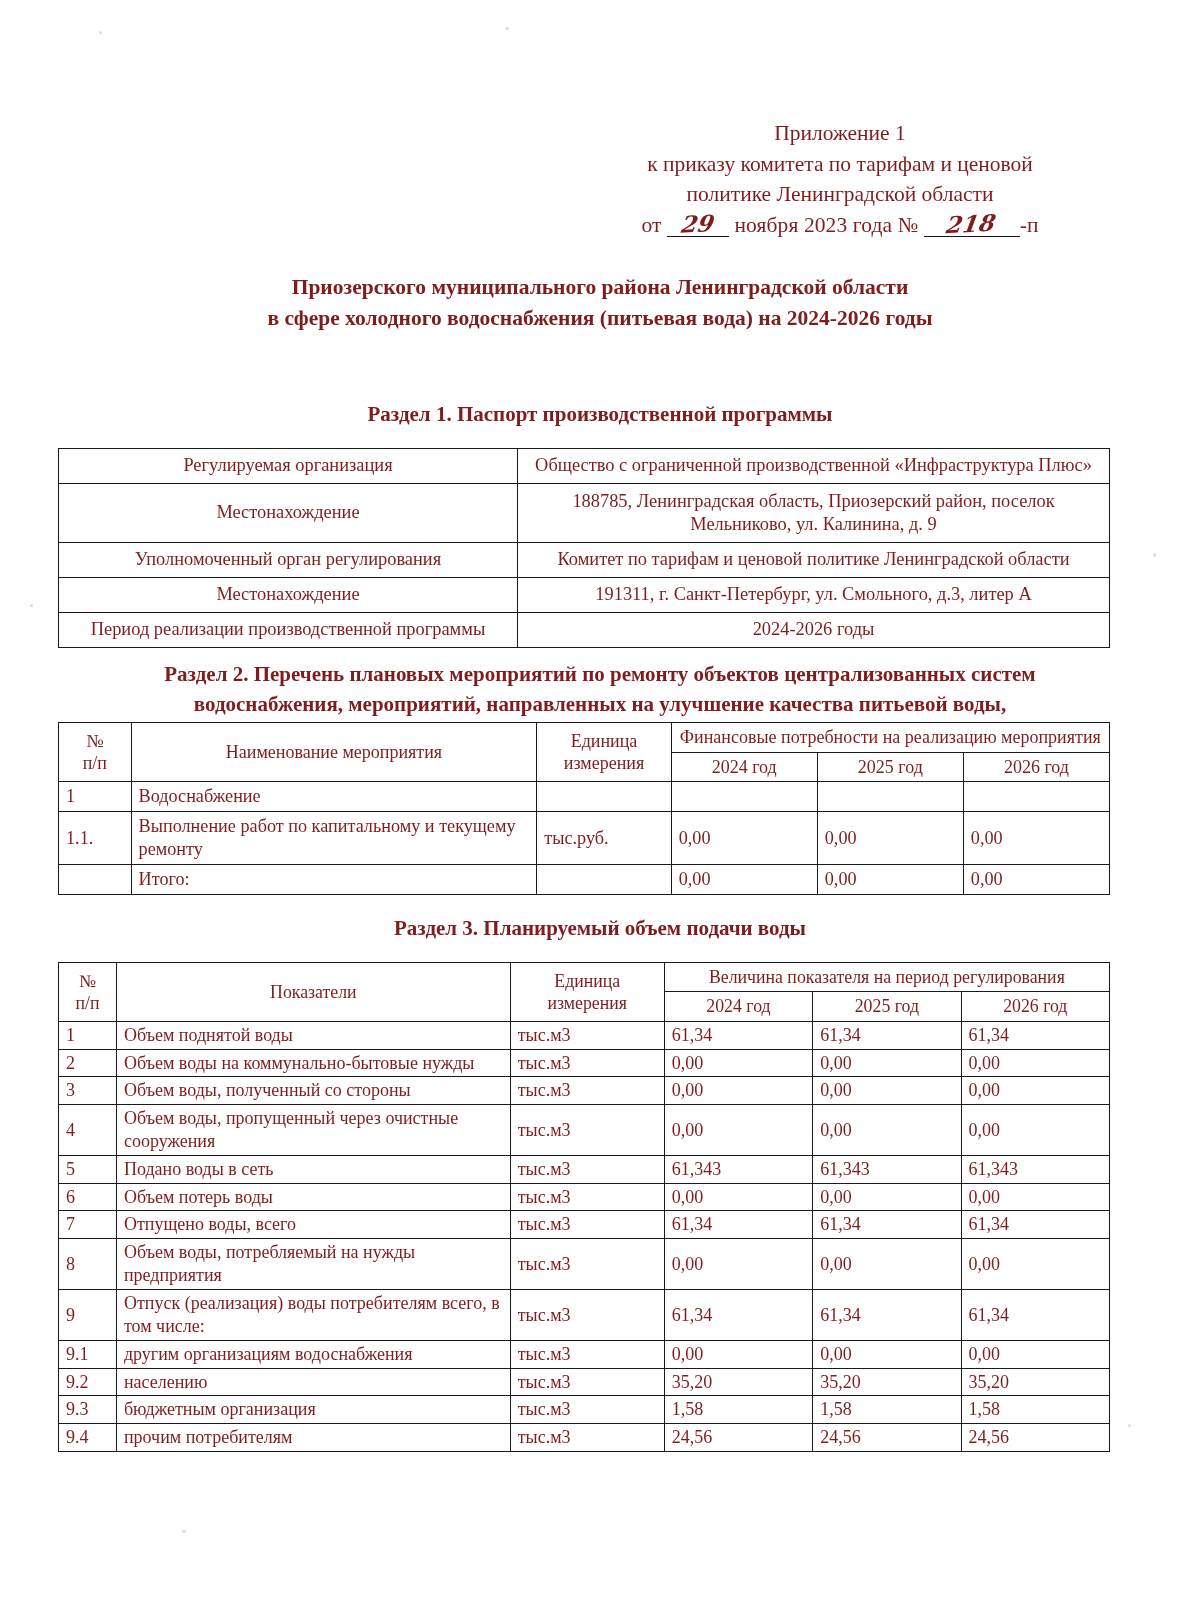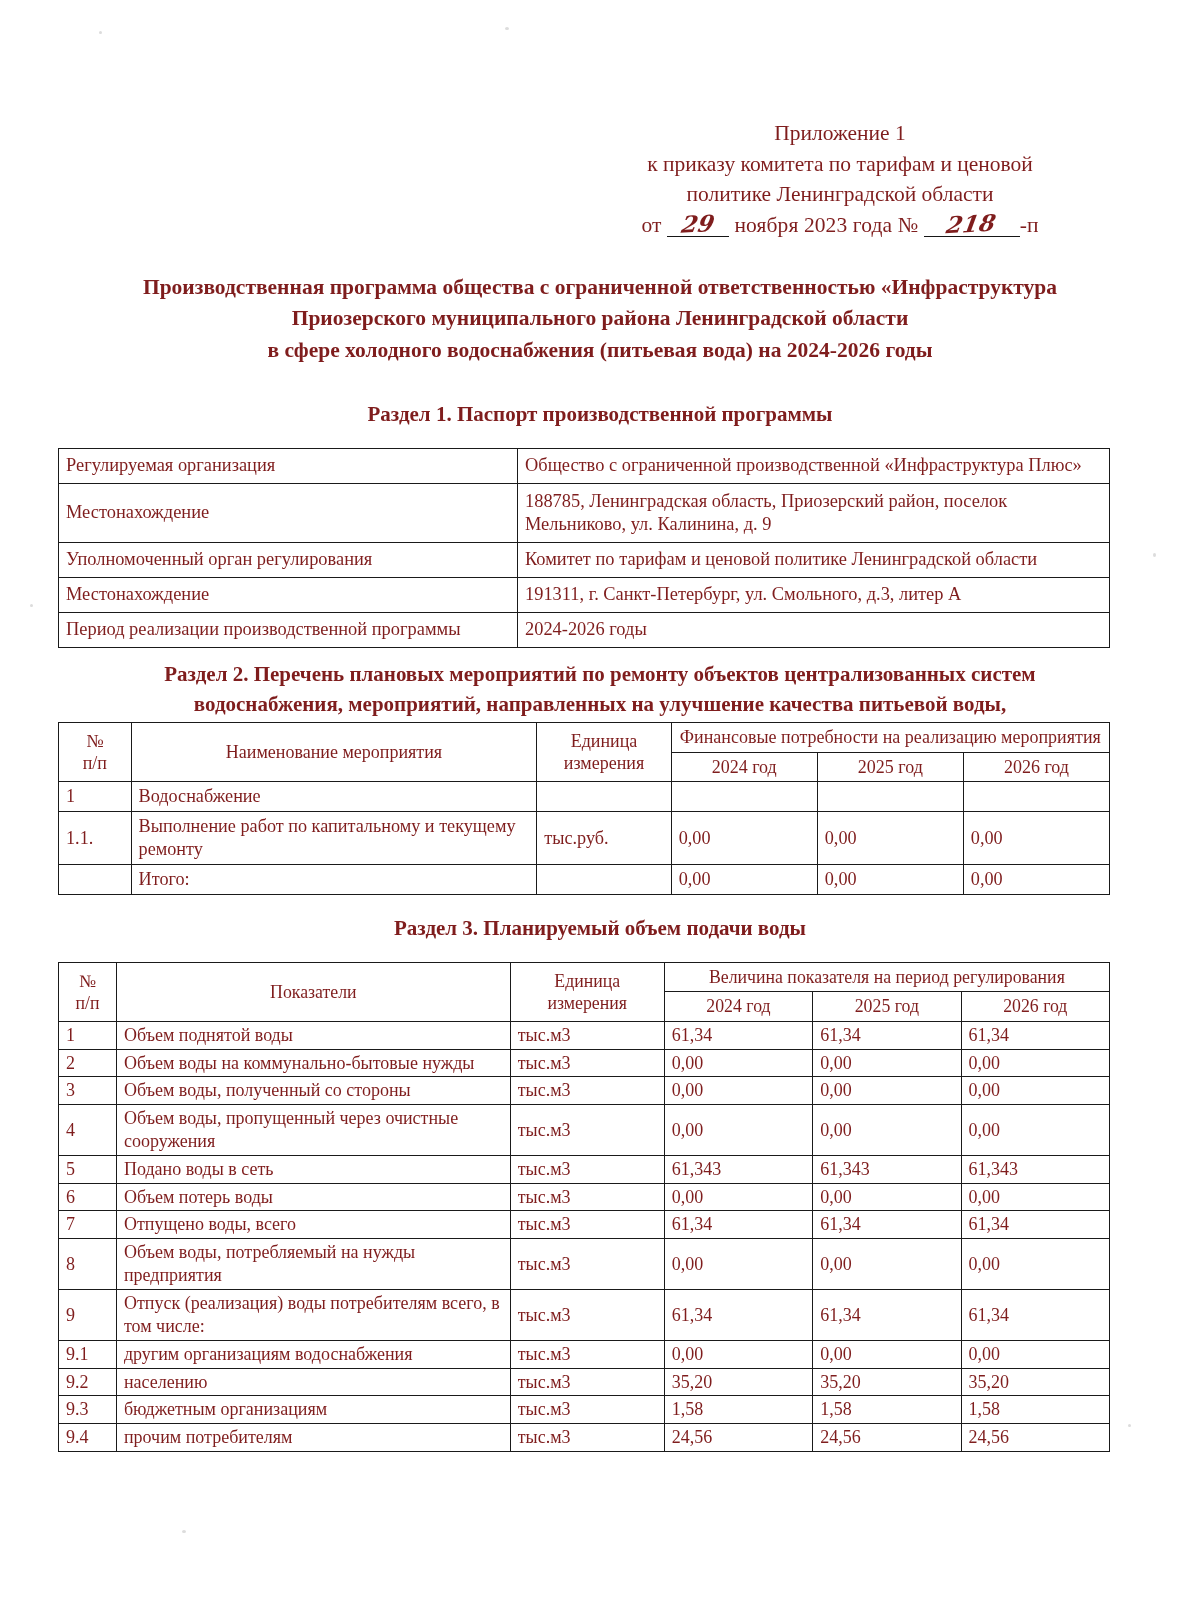--- a/index.html
+++ b/index.html
@@ -92,21 +92,21 @@
     font-weight: 400;
   }
   .c { text-align: center; }
 
   
   #table-passport {
     top: 448px;
     left: 58px;
     width: 1052px;
   }
-  #table-passport td { height: 28px; font-size: 18.4px; }
+  #table-passport td { height: 28px; font-size: 18.4px; text-align: center; }
   #table-passport td.label { width: 444px; }
   #table-passport td.tall { height: 52px; }
 
   
   #table-measures {
     top: 722px;
     left: 58px;
     width: 1052px;
   }
   #table-measures th { font-size: 18px; }
@@ -156,21 +156,20 @@
     <div class="line">политике Ленинградской области</div>
     <div class="line order-line">
       <span>от</span>
       <span class="underlined"><span class="hand">29</span></span>
       <span>ноября 2023 года №</span>
       <span class="underlined wide"><span class="hand">218</span></span><span>-п</span>
     </div>
   </div>
 
   <div class="doc-title">
-    <div>Производственная программа общества с ограниченной ответственностью «Инфраструктура</div>
     <div>Приозерского муниципального района Ленинградской области</div>
     <div>в сфере холодного водоснабжения (питьевая вода) на 2024-2026 годы</div>
   </div>
 
   <div class="section-heading" id="sec1-heading">Раздел 1. Паспорт производственной программы</div>
 
   <table class="doc-table" id="table-passport">
     <tbody>
       <tr>
         <td class="label">Регулируемая организация</td>
@@ -355,21 +354,21 @@
       <tr>
         <td class="c">9.2</td>
         <td>населению</td>
         <td class="c">тыс.м3</td>
         <td class="c">35,20</td>
         <td class="c">35,20</td>
         <td class="c">35,20</td>
       </tr>
       <tr>
         <td class="c">9.3</td>
-        <td>бюджетным организациям</td>
+        <td>бюджетным организация</td>
         <td class="c">тыс.м3</td>
         <td class="c">1,58</td>
         <td class="c">1,58</td>
         <td class="c">1,58</td>
       </tr>
       <tr>
         <td class="c">9.4</td>
         <td>прочим потребителям</td>
         <td class="c">тыс.м3</td>
         <td class="c">24,56</td>

